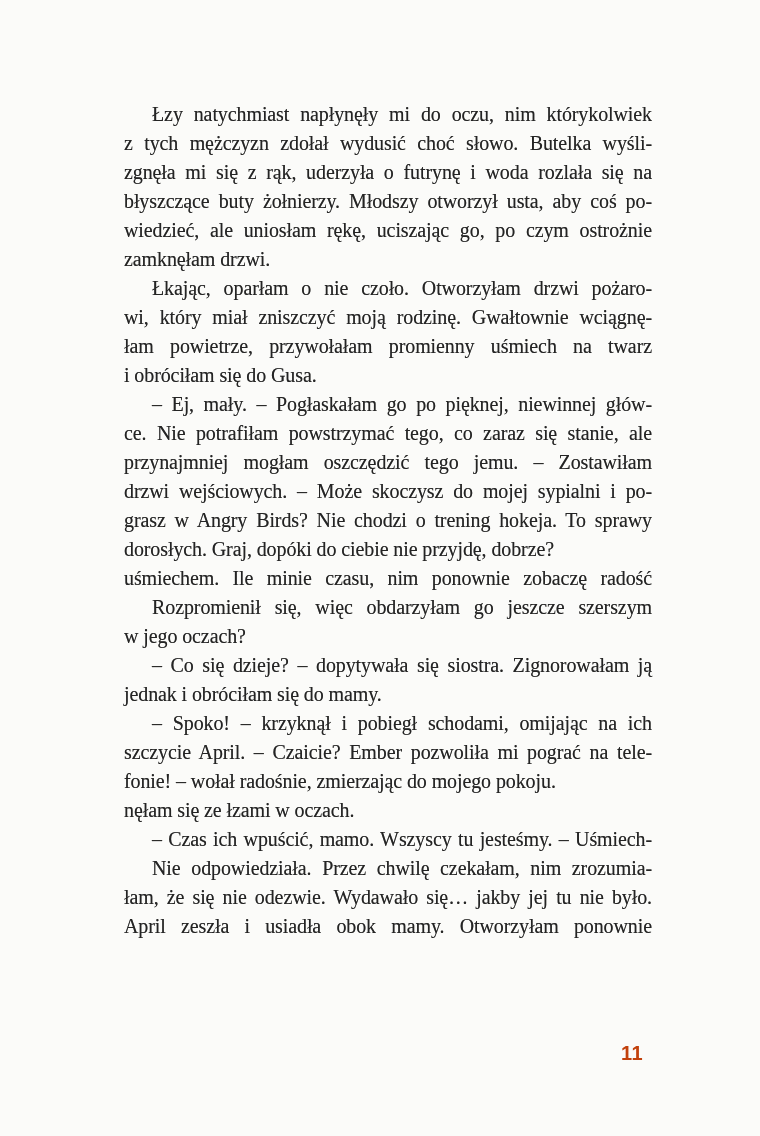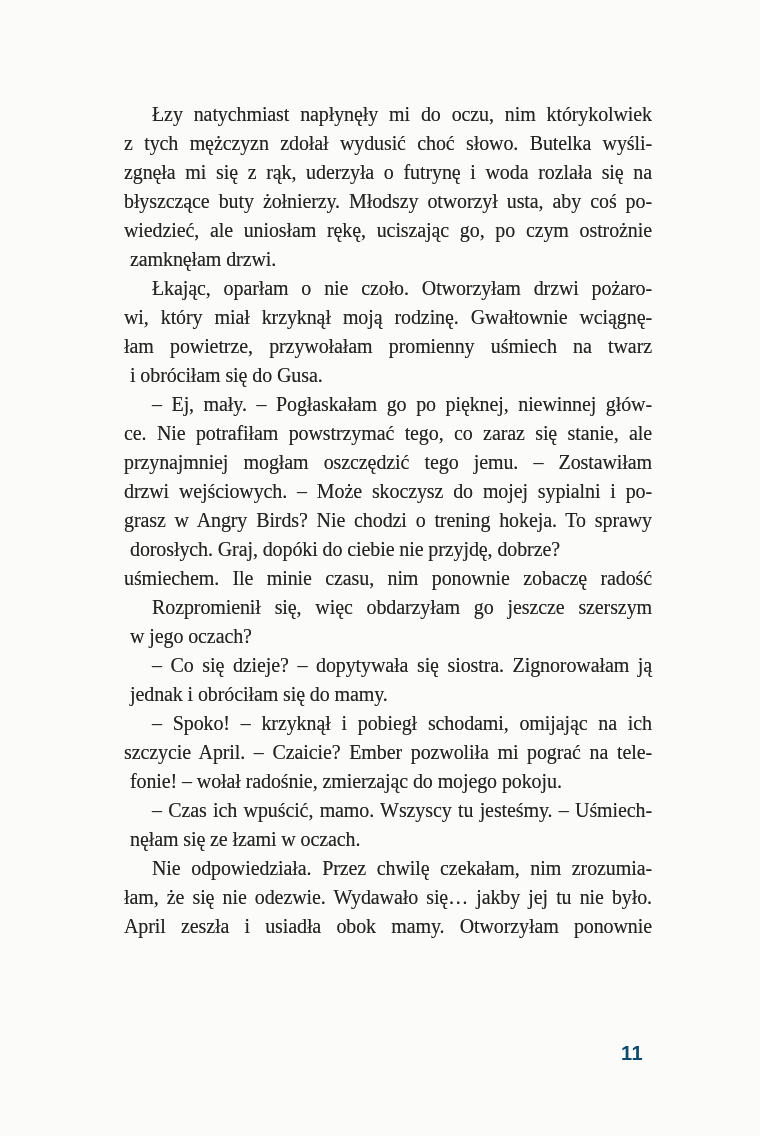--- a/index.html
+++ b/index.html
@@ -37,53 +37,52 @@
     letter-spacing: -0.1px;
     text-align: justify;
     text-align-last: justify;
     text-shadow: 0 0 0.5px rgba(40,40,40,0.5);
   }
   .line.first {
     padding-left: 28px;
   }
   .line.plast {
     text-align-last: left;
-    margin-left: 6px;
   }
   .page-number {
     position: absolute;
     left: 616px;
     top: 1042px;
     width: 32px;
     text-align: center;
     font-family: "Liberation Sans", sans-serif;
     font-weight: bold;
     font-size: 20px;
     letter-spacing: 0.5px;
-    color: #0c4a6e;
+    color: #c2410c;
   }
 </style>
 </head>
 <body>
 
 <div class="page">
   <div class="text-block">
 
     <div class="para">
       <div class="line first">Łzy natychmiast napłynęły mi do oczu, nim którykolwiek</div>
       <div class="line">z tych mężczyzn zdołał wydusić choć słowo. Butelka wyśli-</div>
       <div class="line">zgnęła mi się z rąk, uderzyła o futrynę i woda rozlała się na</div>
       <div class="line">błyszczące buty żołnierzy. Młodszy otworzył usta, aby coś po-</div>
       <div class="line">wiedzieć, ale uniosłam rękę, uciszając go, po czym ostrożnie</div>
       <div class="line plast">zamknęłam drzwi.</div>
     </div>
 
     <div class="para">
       <div class="line first">Łkając, oparłam o nie czoło. Otworzyłam drzwi pożaro-</div>
-      <div class="line">wi, który miał krzyknął moją rodzinę. Gwałtownie wciągnę-</div>
+      <div class="line">wi, który miał zniszczyć moją rodzinę. Gwałtownie wciągnę-</div>
       <div class="line">łam powietrze, przywołałam promienny uśmiech na twarz</div>
       <div class="line plast">i obróciłam się do Gusa.</div>
     </div>
 
     <div class="para">
       <div class="line first">– Ej, mały. – Pogłaskałam go po pięknej, niewinnej głów-</div>
       <div class="line">ce. Nie potrafiłam powstrzymać tego, co zaraz się stanie, ale</div>
       <div class="line">przynajmniej mogłam oszczędzić tego jemu. – Zostawiłam</div>
       <div class="line">drzwi wejściowych. – Może skoczysz do mojej sypialni i po-</div>
       <div class="line">grasz w Angry Birds? Nie chodzi o trening hokeja. To sprawy</div>
@@ -102,22 +101,22 @@
     </div>
 
     <div class="para">
       <div class="line first">– Spoko! – krzyknął i pobiegł schodami, omijając na ich</div>
       <div class="line">szczycie April. – Czaicie? Ember pozwoliła mi pograć na tele-</div>
       <div class="line plast">fonie! – wołał radośnie, zmierzając do mojego pokoju.</div>
     </div>
 
 
     <div class="para">
+      <div class="line plast">nęłam się ze łzami w oczach.</div>
       <div class="line first">– Czas ich wpuścić, mamo. Wszyscy tu jesteśmy. – Uśmiech-</div>
-      <div class="line plast">nęłam się ze łzami w oczach.</div>
     </div>
 
     <div class="para">
       <div class="line first">Nie odpowiedziała. Przez chwilę czekałam, nim zrozumia-</div>
       <div class="line">łam, że się nie odezwie. Wydawało się… jakby jej tu nie było.</div>
       <div class="line">April zeszła i usiadła obok mamy. Otworzyłam ponownie</div>
     </div>
 
   </div>
 

